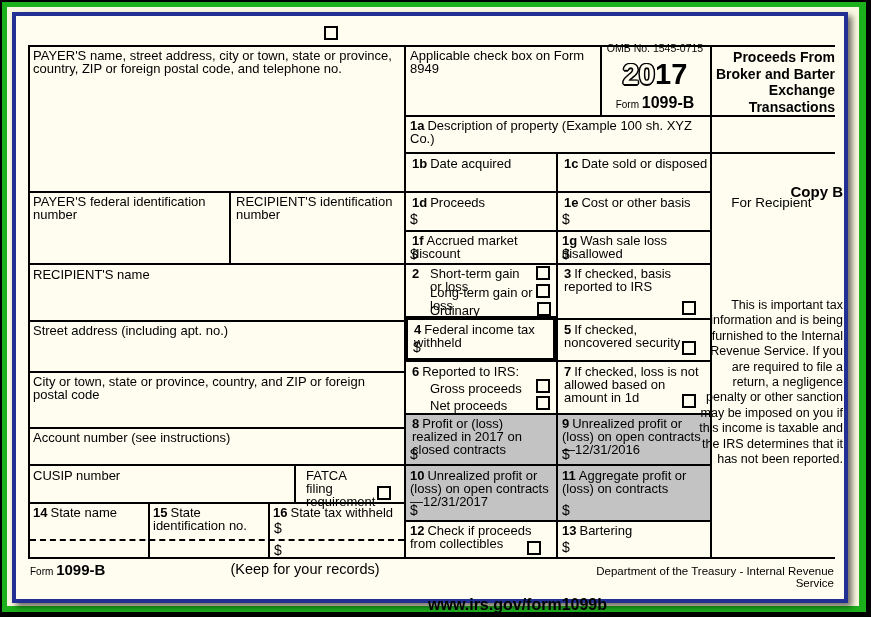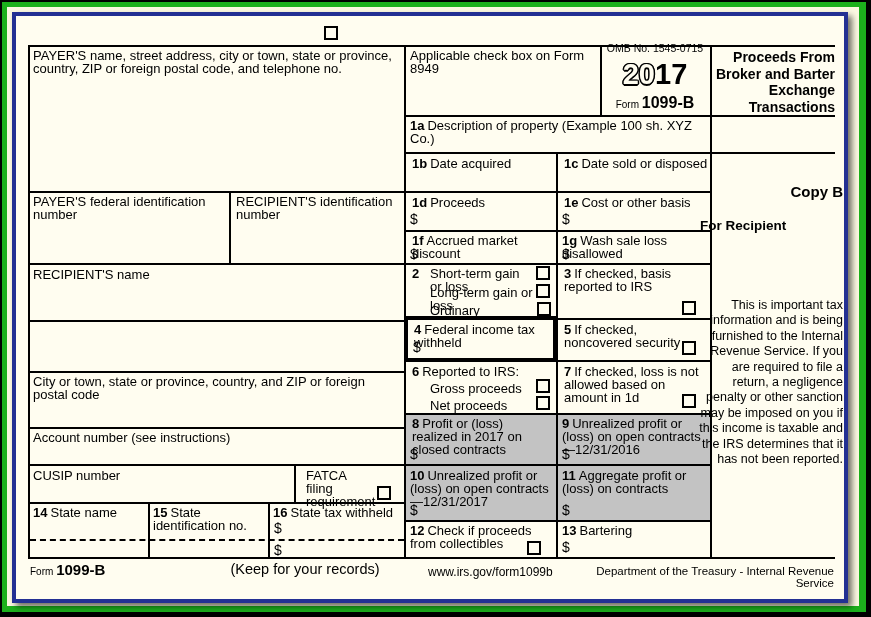--- a/index.html
+++ b/index.html
@@ -24,30 +24,30 @@
   .year{position:absolute;left:602px;top:57px;width:106px;text-align:center;
         font-size:29px;font-weight:bold;line-height:34px;}
   .year-outline{color:#fffdf0;text-shadow:-1.5px 0 #000,1.5px 0 #000,0 -1.5px #000,0 1.5px #000,
         -1px -1px #000,1px 1px #000,-1px 1px #000,1px -1px #000;}
   .formline{position:absolute;left:602px;top:94px;width:106px;text-align:center;font-size:10px;}
   .formline b{font-size:16px;}
   .rtitle{position:absolute;left:705px;top:49px;width:130px;text-align:right;
           font-weight:bold;font-size:14px;line-height:16.5px;}
   .copyb{position:absolute;left:700px;top:183px;width:143px;text-align:right;
          font-weight:bold;font-size:15px;}
-  .forrec{position:absolute;left:700px;top:218px;width:143px;text-align:left;
-          font-weight:bold;font-size:13.5px;}
+  .forrec{position:absolute;left:700px;top:195px;width:143px;text-align:center;
+          font-weight:normal;font-size:13.5px;}
   .notice{position:absolute;left:698px;top:298px;width:145px;text-align:right;
           font-size:12.5px;line-height:15.4px;}
   .box4{position:absolute;left:404px;top:316px;width:145px;height:38px;
         border:4px solid #000;background:#fffdf0;}
   .ft-form{position:absolute;left:30px;top:561px;font-size:10px;}
   .ft-form b{font-size:15px;}
   .ft-keep{position:absolute;left:190px;top:561px;width:230px;text-align:center;font-size:14.5px;}
-  .ft-url{position:absolute;left:428px;top:565px;font-size:12px;}
+  .ft-url{position:absolute;left:428px;top:596px;font-size:16px;font-weight:bold;}
   .ft-dept{position:absolute;left:568px;top:565px;width:266px;text-align:right;font-size:11.5px;}
 </style>
 </head>
 <body>
 
 <div class="canvas">
   <div class="frame-green"></div>
   <div class="frame-cream"></div>
   <div class="page"></div>
 
@@ -80,20 +80,21 @@
   <div class="vl" style="left:294px;top:464px;height:40px"></div>
   <div class="vl" style="left:148px;top:502px;height:57px"></div>
   <div class="vl" style="left:268px;top:502px;height:57px"></div>
 
   <div class="cb" style="left:324px;top:26px"></div>
 
   <div class="t" style="left:33px;top:49px;width:362px">PAYER'S name, street address, city or town, state or province, country, ZIP or foreign postal code, and telephone no.</div>
   <div class="t" style="left:33px;top:195px;width:188px">PAYER'S federal identification number</div>
   <div class="t" style="left:33px;top:268px;width:360px">RECIPIENT'S name</div>
   <div class="t" style="left:236px;top:195px;width:165px">RECIPIENT'S identification number</div>
+  <div class="t" style="left:33px;top:324px;width:360px">Street address (including apt. no.)</div>
   <div class="t" style="left:33px;top:431px;width:360px">Account number (see instructions)</div>
   <div class="t" style="left:33px;top:375px;width:362px">City or town, state or province, country, and ZIP or foreign postal code</div>
   <div class="t" style="left:33px;top:469px;width:250px">CUSIP number</div>
   <div class="t" style="left:306px;top:469px;width:70px">FATCA filing requirement</div>
   <div class="cb" style="left:377px;top:486px"></div>
 
   <div class="t" style="left:33px;top:506px;width:112px"><b class="n">14</b><span>State name</span></div>
   <div class="t" style="left:153px;top:506px;width:113px"><b class="n">15</b><span>State identification no.</span></div>
   <div class="t" style="left:273px;top:506px;width:130px"><b class="n">16</b><span>State tax withheld</span></div>
   <div class="d" style="left:274px;top:521px">$</div>

